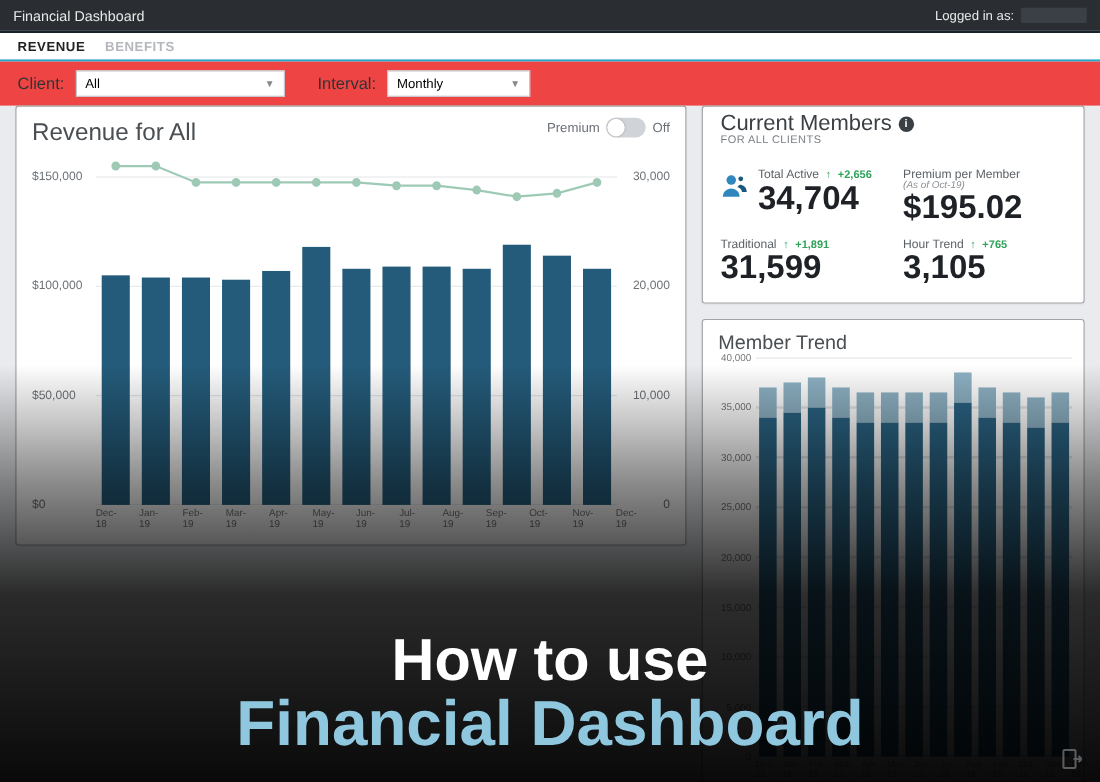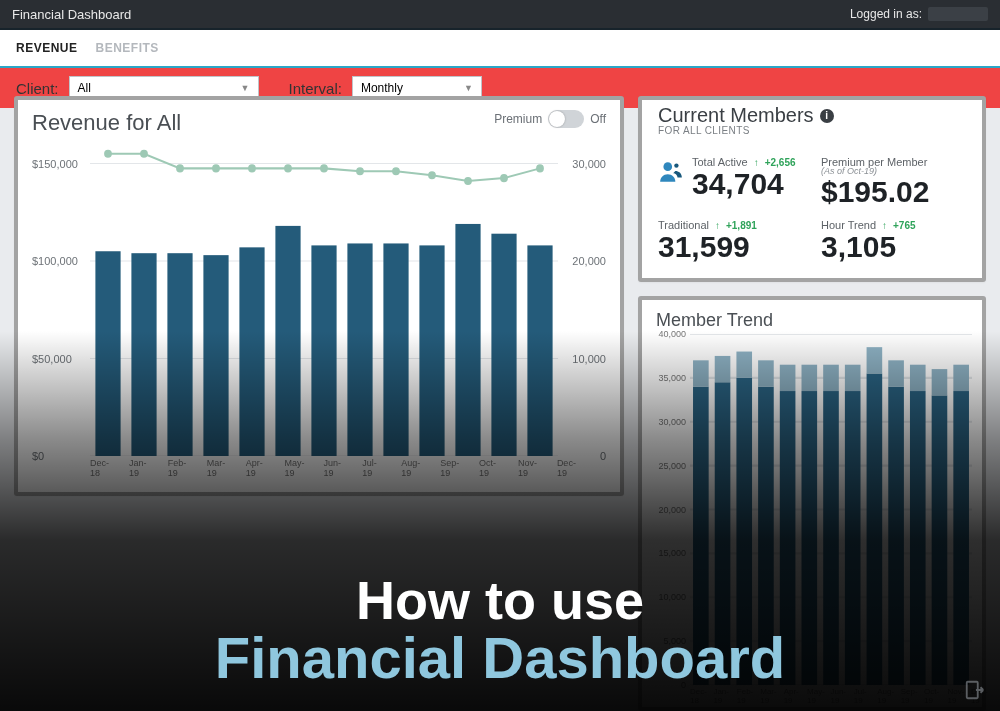--- a/index.html
+++ b/index.html
@@ -9,39 +9,39 @@
   
   .topbar { height:28px; background:#2a2e33; color:#e8e8e8; display:flex; align-items:center; justify-content:space-between; padding:0 12px; font-size:13px; }
   .topbar .title { font-weight:500; }
   .topbar .login { font-size:12px; display:flex; align-items:flex-start; gap:6px;}
   .topbar .login .blank { display:inline-block; width:60px; height:14px; background:#3b4046; border-radius:2px; }
 
   
   .accent { height:2px; background:#17232b; }
 
   
-  .tabrow { height:38px; background:#ffffff; display:flex; align-items:center; padding:0 16px; border-bottom:2px solid #2aa6c7; gap:18px;}
+  .tabrow { height:26px; background:#ffffff; display:flex; align-items:center; padding:0 16px; border-bottom:2px solid #2aa6c7; gap:18px;}
   .tabrow .tab { font-size:12px; font-weight:700; letter-spacing:.5px; color:#b4b8bd; cursor:pointer; }
   .tabrow .tab.active { color:#222; }
 
   
   .filters { height:40px; display:flex; align-items:center; padding:0 16px; gap:8px; background:#ef4444;}
   .filters label { font-size:15px; color:#333; margin-right:2px;}
   .select { height:24px; border:1px solid #bfc4c9; background:#fff; font-size:12px; padding:0 8px; display:flex; align-items:center; justify-content:space-between; gap:8px; cursor:pointer; }
   .select .caret { font-size:9px; color:#888; }
   .sel-client { width:190px; margin-right:22px;}
   .sel-interval { width:130px; }
 
   
   .content { position:absolute; left:0; right:0; top:96px; bottom:0; padding:0 14px; display:flex; gap:14px; }
   .left-col { flex: 0 0 610px; }
   .right-col { flex: 1 1 auto; display:flex; flex-direction:column; gap:14px;}
 
   
-  .card { background:#fff; border:4px solid #a3a3a3; border-radius:3px; box-shadow:0 1px 2px rgba(0,0,0,.04); }
+  .card { background:#fff; border:1px solid #a3a3a3; border-radius:3px; box-shadow:0 1px 2px rgba(0,0,0,.04); }
   .rev-card { height:400px; padding:10px 14px 6px 14px; position:relative;}
   .rev-card h2 { font-weight:400; font-size:22px; color:#4a4f54; }
   .toggle-group { position:absolute; right:14px; top:10px; display:flex; align-items:center; gap:6px; font-size:12px; color:#6b7076;}
   .toggle { width:36px; height:18px; border-radius:10px; background:#d0d4d8; position:relative; cursor:pointer;}
   .toggle:after { content:""; position:absolute; left:1px; top:1px; width:16px; height:16px; background:#fff; border-radius:50%; box-shadow:0 0 2px rgba(0,0,0,.3);}
 
   .rev-chart { position:absolute; left:14px; right:14px; top:44px; bottom:12px; }
   .axis-left { position:absolute; left:0; top:0; bottom:24px; width:54px; }
   .axis-right { position:absolute; right:0; top:0; bottom:24px; width:44px; text-align:right;}
   .axis-left span, .axis-right span { position:absolute; left:0; right:5px; font-size:11px; color:#6d7277; transform:translateY(-50%); }

